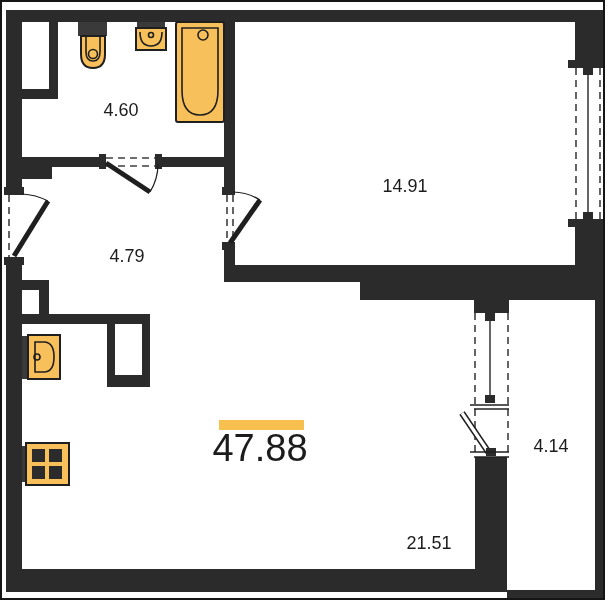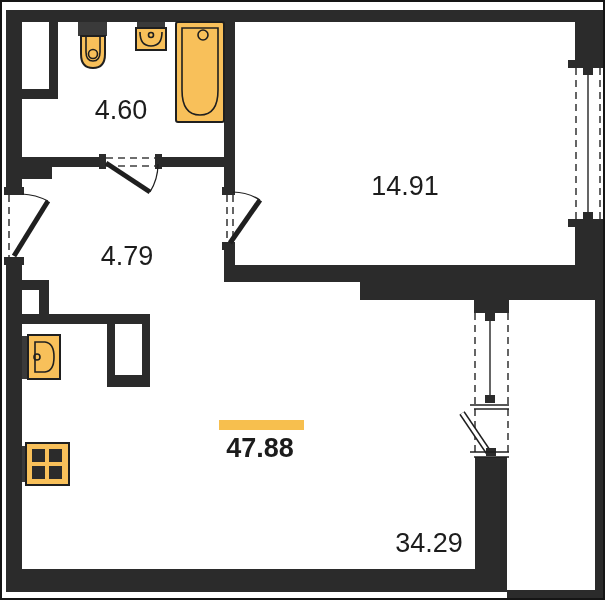--- a/index.html
+++ b/index.html
@@ -5,25 +5,25 @@
   html,body{margin:0;padding:0;background:#fff;}
   .plan{
     position:relative;width:605px;height:600px;background:#ffffff;
     border:2px solid #151515;box-sizing:border-box;overflow:hidden;
     font-family:"Liberation Sans", sans-serif;
   }
   .wall{position:absolute;background:var(--wall,#2b2b2b);}
   .overlay{position:absolute;left:0;top:0;width:601px;height:596px;}
   .room-label{
     position:absolute;transform:translate(-50%,-50%);
-    color:var(--text,#1c1c1c);font-size:27px;white-space:nowrap;
+    color:var(--text,#1c1c1c);font-size:18px;white-space:nowrap;
   }
   .total-label{
     position:absolute;transform:translate(-50%,-50%);
-    color:var(--text,#1c1c1c);font-size:27px;font-weight:bold;white-space:nowrap;
+    color:var(--text,#1c1c1c);font-size:38px;font-weight:normal;white-space:nowrap;
   }
   .accent-bar{position:absolute;background:var(--accent,#f7bf4e);}
   
   .w{fill:var(--wall,#2b2b2b);}
   .fx{fill:var(--fixture-fill,#f8c05a);stroke:#1f1f1f;stroke-width:2;}
   .fx-thin{fill:none;stroke:#1f1f1f;stroke-width:1.6;}
   .fx-dark{fill:var(--fixture-dark,#3a3a3a);}
   .burner{fill:var(--wall,#2b2b2b);}
   .dash{stroke:#3f3f3f;stroke-width:1.6;stroke-dasharray:7 5;fill:none;}
   .leaf{stroke:#1f1f1f;stroke-width:5;fill:none;}
@@ -154,17 +154,18 @@
       <rect class="burner" x="30" y="447" width="13" height="13"></rect>
       <rect class="burner" x="47" y="447" width="13" height="13"></rect>
       <rect class="burner" x="30" y="464" width="13" height="13"></rect>
       <rect class="burner" x="47" y="464" width="13" height="13"></rect>
     </g>
   </svg>
 
   <div class="room-label" style="left:119px;top:108px;">4.60</div>
   <div class="room-label" style="left:403px;top:148px;margin-top:36px;">14.91</div>
   <div class="room-label" style="left:125px;top:237px;margin-top:17px;">4.79</div>
-  <div class="room-label" style="left:427px;top:541px;">34.29</div>
+  <div class="room-label" style="left:427px;top:541px;">21.51</div>
+  <div class="room-label" style="left:549px;top:444px;">4.14</div>
 
   <div class="accent-bar" style="left:217px;top:418px;width:85px;height:10px;"></div>
   <div class="total-label" style="left:258px;top:446px;">47.88</div>
 </div>
 
 </body></html>

